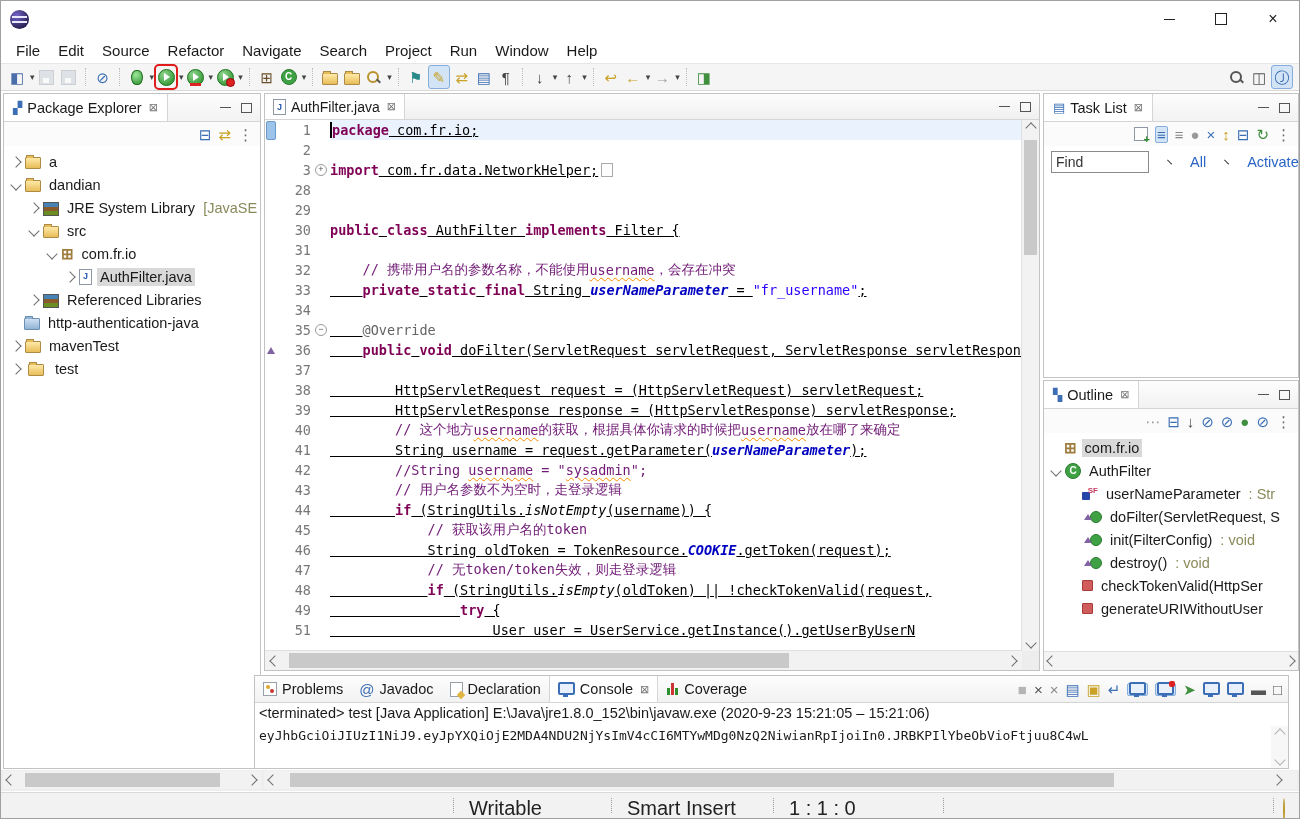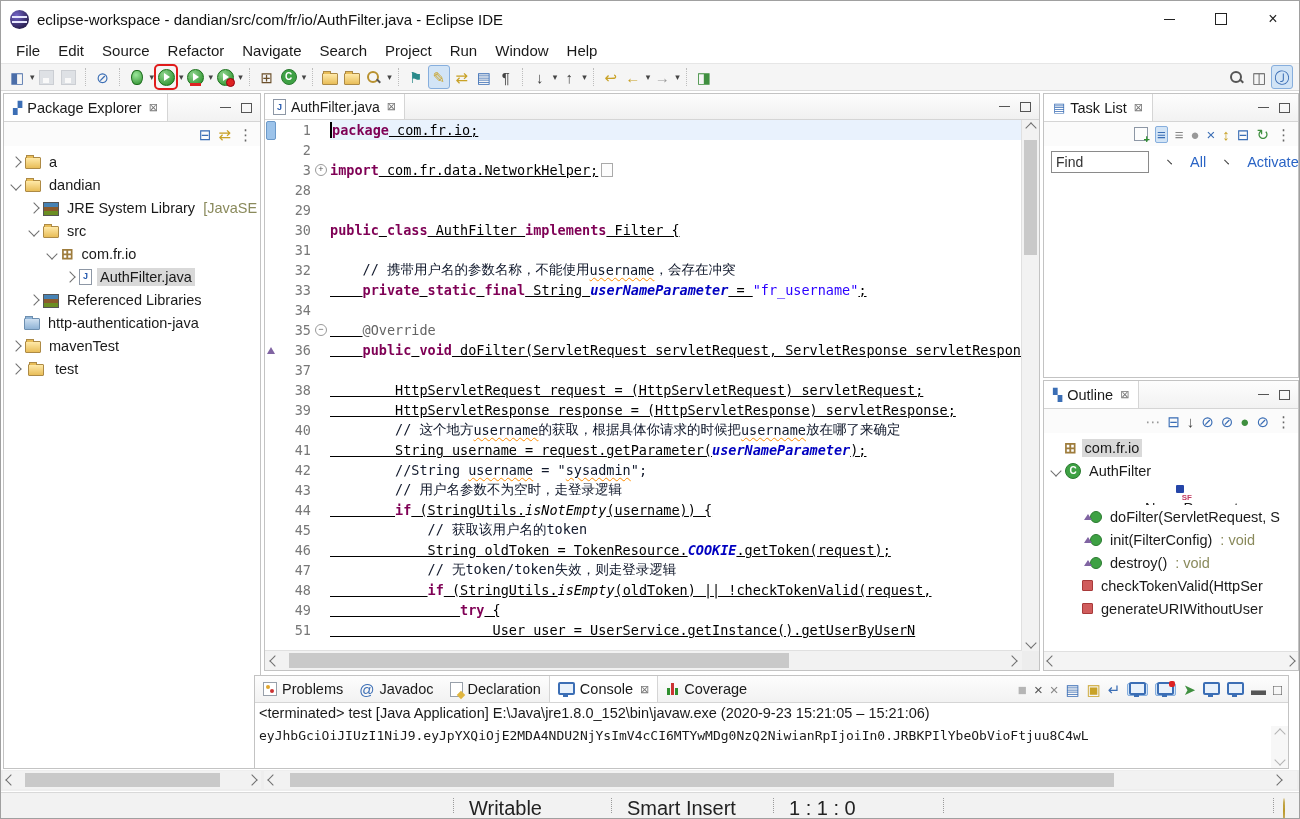--- a/index.html
+++ b/index.html
@@ -107,21 +107,21 @@
   .warn-tri{width:0;height:0;border-bottom:7px solid #8064a2;border-left:4.5px solid transparent;border-right:4.5px solid transparent;}
   .cl-num{width:34px;flex:0 0 auto;text-align:right;color:#787878;padding-right:4px;}
   .cl-fold{width:15px;flex:0 0 auto;display:flex;align-items:center;}
   .fold-dot{width:10px;height:10px;border:1px solid #9a9a9a;border-radius:50%;background:#fff;color:#555;
     font-size:9px;line-height:9px;text-align:center;font-family:"Liberation Sans",sans-serif;}
   .cl-text{flex:1;height:100%;display:flex;align-items:center;}
   .code-line.cur .cl-text{background:#e9f2fd;}
   .caret{border-left:2px solid #000;height:16px;display:inline-block;}
   .tk-kw{color:#7f0055;font-weight:bold;}
   .tk-pl{color:#000;text-decoration:underline;}
-  .tk-com{color:#0f172a;}
+  .tk-com{color:#701a75;}
   .tk-str{color:#2a00ff;}
   .tk-field{color:#0000c0;font-style:italic;font-weight:bold;}
   .tk-ann{color:#646464;}
   .tk-sm{color:#000;font-style:italic;}
   .wavy{text-decoration:underline;text-decoration-style:wavy;text-decoration-color:#ff8c00;text-decoration-thickness:1px;text-underline-offset:2px;}
   .tk-box{width:10px;height:12px;border:1px solid #aaa;display:inline-block;margin-left:3px;background:#fdfdfd;}
   
   .vscroll{position:absolute;top:26px;right:0;width:17px;bottom:19px;background:#f2f2f2;border-left:1px solid #e0e0e0;}
   .vscroll .thumb{position:absolute;left:2px;right:2px;background:#c9c9c9;}
   .sb-arrow{position:absolute;left:0;right:0;height:16px;display:flex;align-items:center;justify-content:center;}
@@ -154,21 +154,20 @@
   .sb-item{position:absolute;top:4px;}
   .sb-sep{position:absolute;top:5px;height:15px;border-left:1px dotted #9a9a9a;}
 </style>
 </head>
 <body>
 
 <div id="window">
 
   <div class="titlebar">
     <span class="i-eclipse"></span>
-    <span class="title-text">eclipse-workspace - dandian/src/com/fr/io/AuthFilter.java - Eclipse IDE</span>
     <div class="win-btns">
       <div class="win-btn">
           <span class="glyph-min"></span>
         </div>
       <div class="win-btn">
           <span class="glyph-max"></span>
         </div>
       <div class="win-btn">
           <span style="font-size:16px;">×</span>
         </div>
@@ -521,21 +520,21 @@
         <div class="tree-row sel" style="padding-left: 8px;">
           <span class="chev none"></span>
           <span class="icon i-package">⊞</span>
           <span class="tree-label">com.fr.io</span>
         </div>
         <div class="tree-row" style="padding-left: 8px;">
           <span class="chev e"></span>
           <span class="icon i-class">C</span>
           <span class="tree-label">AuthFilter</span>
         </div>
-        <div class="tree-row" style="padding-left: 26px; flex-direction: column;">
+        <div class="tree-row" style="padding-left: 26px;">
           <span class="chev none"></span>
           <span class="i-fieldsf">
             <b></b>
             <i>SF</i>
           </span>
           <span class="tree-label">userNameParameter</span>
           <span class="tree-decor"> : Str</span>
         </div>
         <div class="tree-row" style="padding-left: 26px;">
           <span class="chev none"></span>

